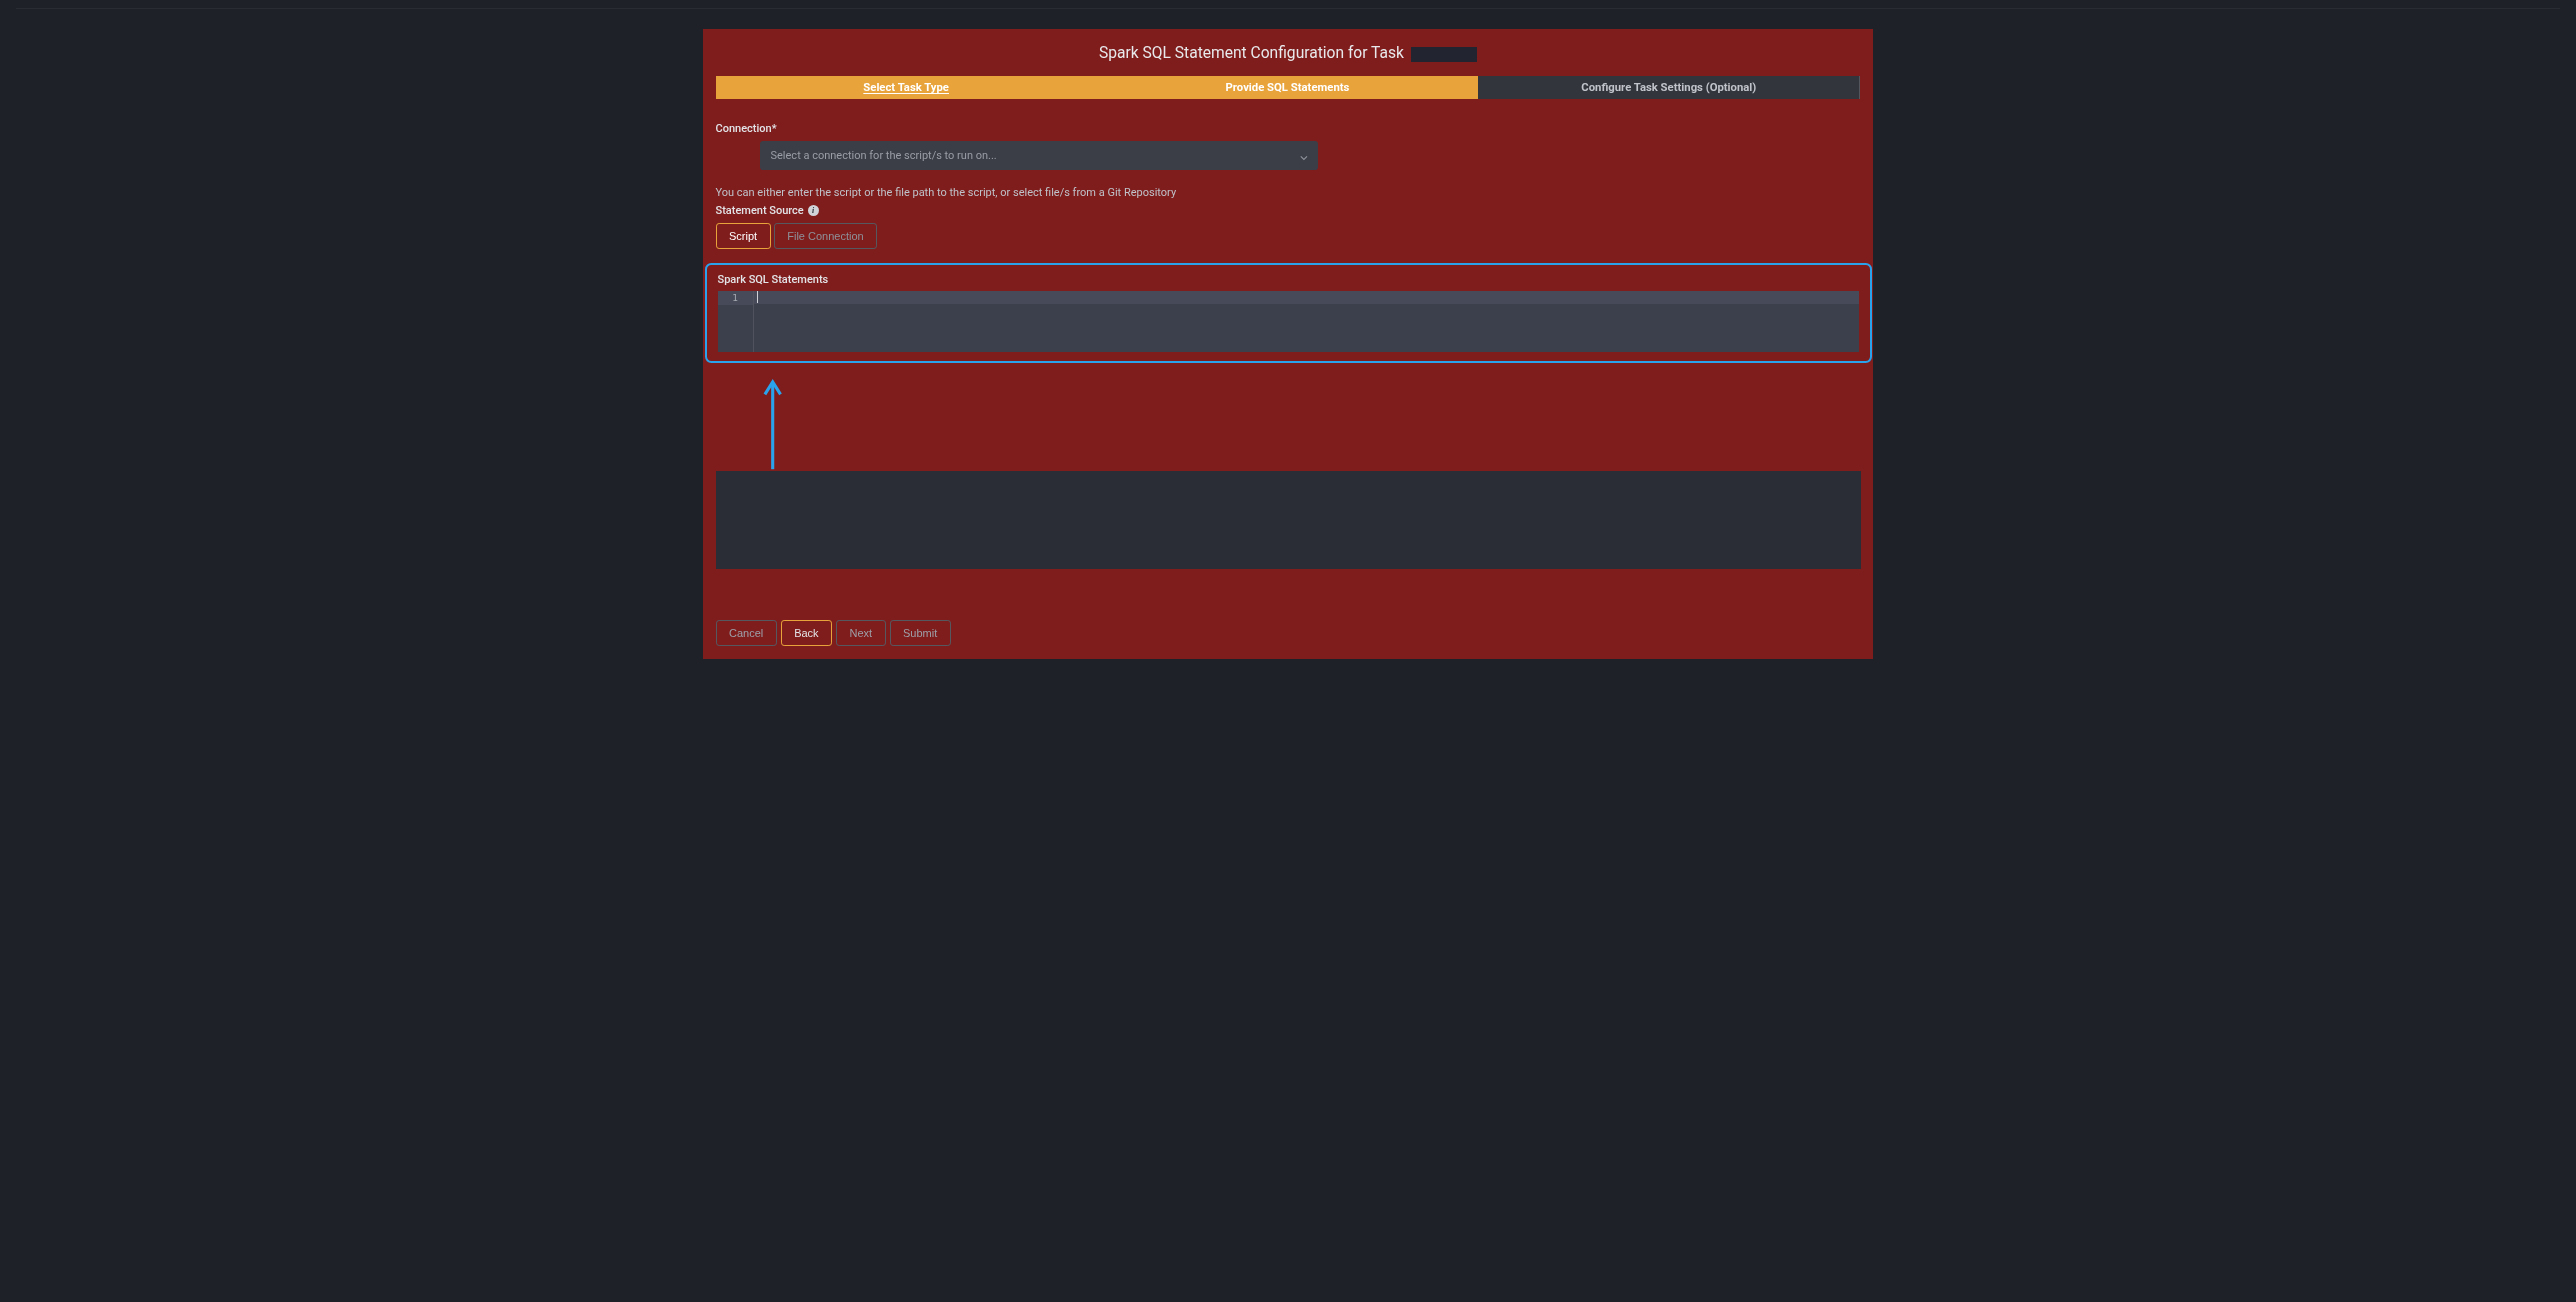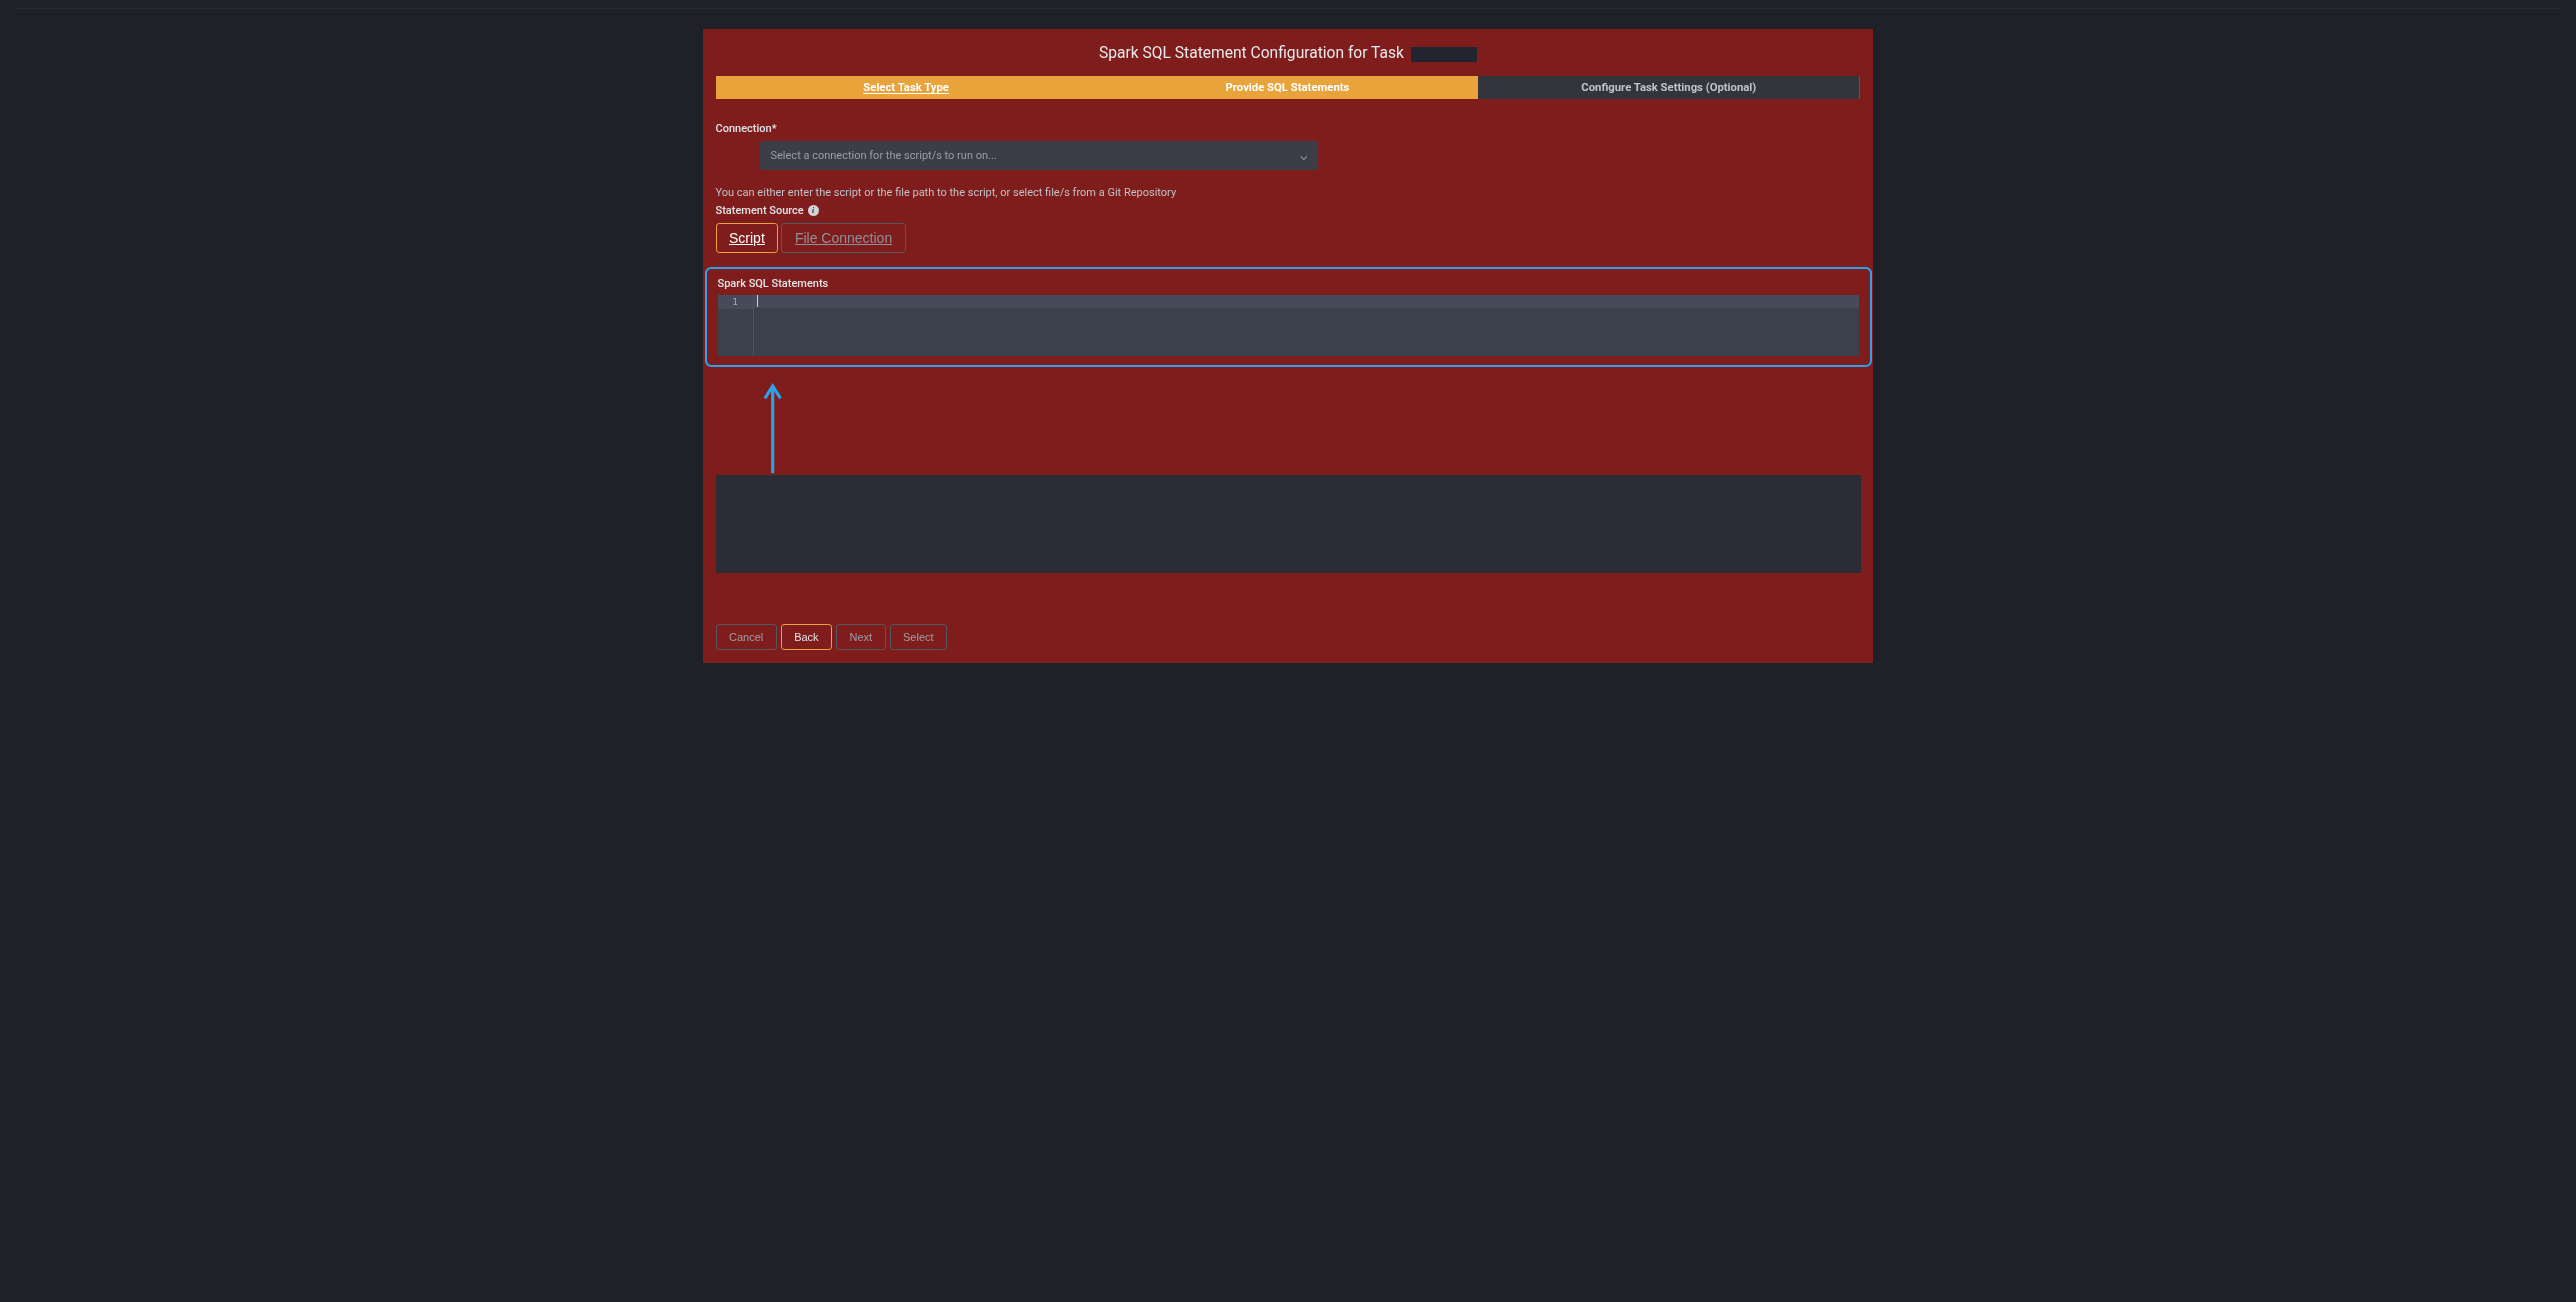--- a/index.html
+++ b/index.html
@@ -133,24 +133,23 @@
   .toggle-group {
     display: flex;
     gap: 3.1px;
     margin-bottom: 14px;
   }
   .toggle-btn {
     padding: 6.2px 12.5px;
     border: 0.8px solid #8a6430;
     background: transparent;
     color: #bfc2c8;
-    font-size: 14px;
+    font-size: 11px;
     border-radius: 3.1px;
     cursor: pointer;
-    text-decoration: underline;
   }
   .toggle-btn.active {
     color: #fff;
     border-color: #e8a33a;
   }
   .toggle-btn.inactive {
     color: #8e9199;
     border-color: #55585f;
   }
   .highlight-box {
@@ -294,17 +293,17 @@
       <polyline points="5,22 15,6 25,22" stroke="#2aa3ec" stroke-width="4" fill="none"></polyline>
     </svg>
   </div>
 
   <div class="editor-remainder"></div>
 
   <div class="footer-buttons">
     <button class="footer-btn">Cancel</button>
     <button class="footer-btn back">Back</button>
     <button class="footer-btn">Next</button>
-    <button class="footer-btn">Select</button>
+    <button class="footer-btn">Submit</button>
   </div>
 
 </div>
 
 
 </body></html>

